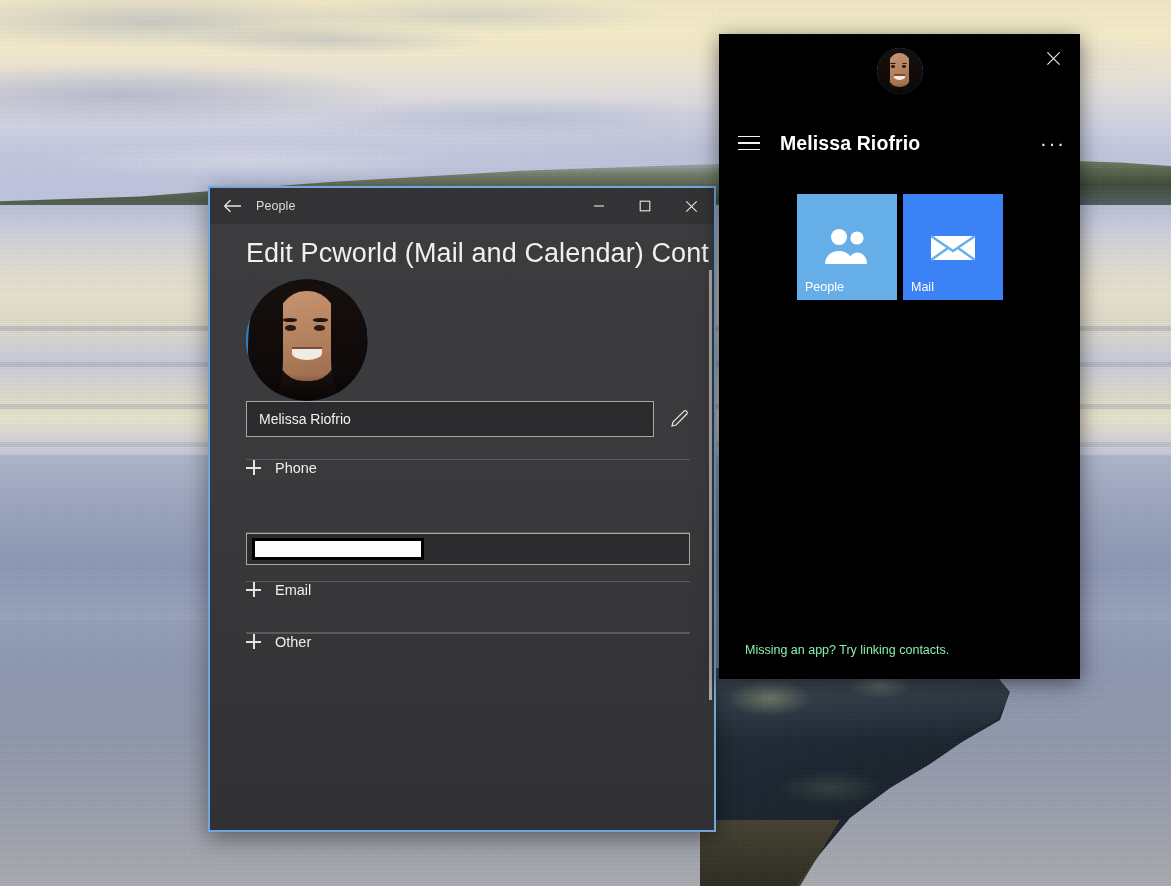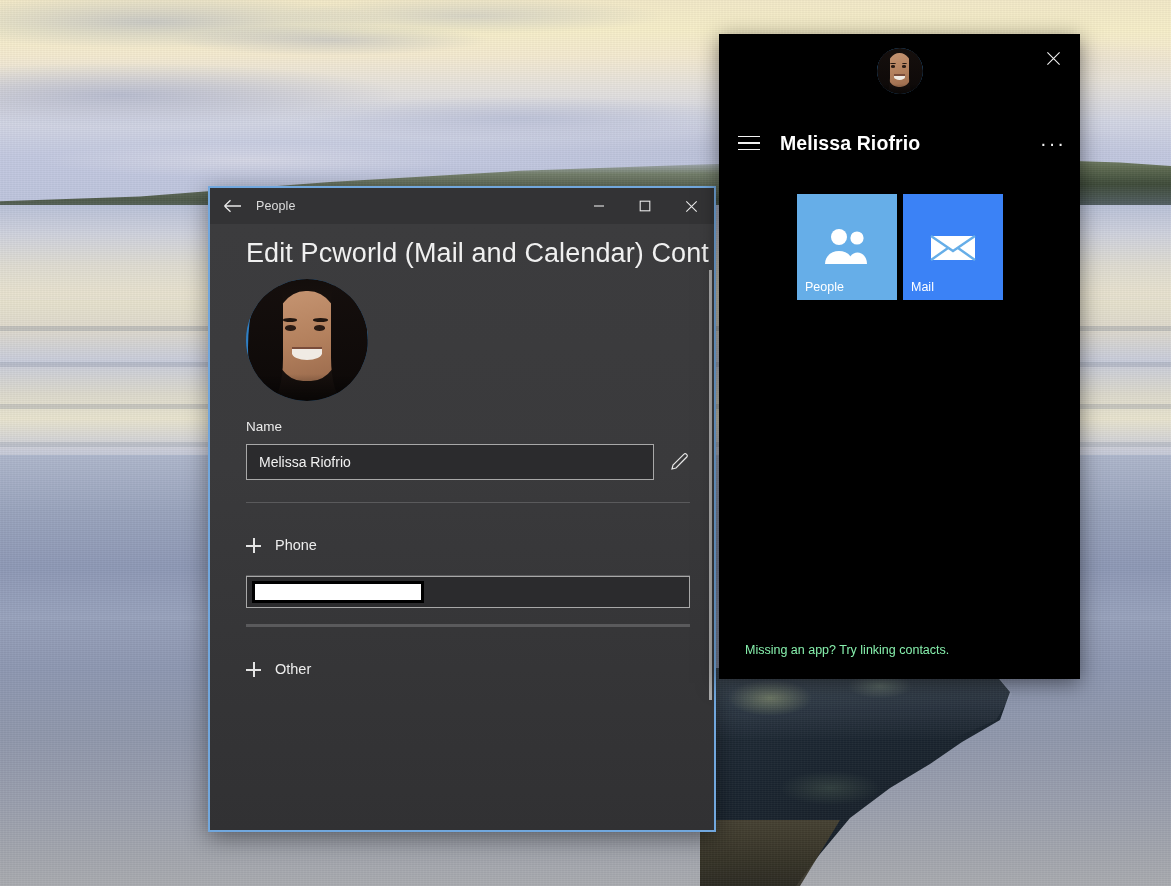--- a/index.html
+++ b/index.html
@@ -135,21 +135,21 @@
   .field-label{color:#eaeaea;font-size:13.5px;margin:18px 0 10px 0;}
   .name-row{display:flex;align-items:center;gap:14px;}
   .text-input{
     flex:1;height:36px;border:1px solid #a8a8a8;background:#2b2b2d;
     color:#f2f2f2;font-size:14px;display:flex;align-items:center;
     padding:0 12px;box-sizing:border-box;
   }
   .pencil{width:22px;height:22px;flex:0 0 auto;color:#e6e6e6;}
   .divider{height:1px;background:#5a5a5c;margin:22px 0 0 0;}
   .add-row{
-    display:flex;align-items:flex-end;gap:14px;height:50px;color:#ededed;font-size:14.5px;
+    display:flex;align-items:flex-start;gap:14px;height:50px;color:#ededed;font-size:14.5px;
   }
   .plus{
     width:15px;height:15px;position:relative;flex:0 0 auto;
   }
   .plus:before,.plus:after{content:"";position:absolute;background:#e4e4e4;}
   .plus:before{left:0;right:0;top:7px;height:1.6px;}
   .plus:after{top:0;bottom:0;left:7px;width:1.6px;}
   .email-head{display:flex;align-items:center;gap:8px;color:#ededed;font-size:13.5px;margin:20px 0 10px 0;}
   .chev{width:14px;height:9px;color:#e0e0e0;}
   .email-input{
@@ -297,21 +297,20 @@
           <div class="brow r"></div>
         <div class="eye l"></div>
           <div class="eye r"></div>
         <div class="smile"></div>
           <div class="shadow"></div>
       </div>
     </div>
 
     <div class="form-area">
 
-      <div class="field-label">Name</div>
       <div class="name-row">
         <div class="text-input">Melissa Riofrio</div>
         <div class="pencil">
           <svg width="22" height="22" viewBox="0 0 22 22" fill="none" stroke="#e6e6e6" stroke-width="1.2">
             <path d="M4 18l1-4L16 3.2a1.6 1.6 0 012.3 0l.5.5a1.6 1.6 0 010 2.3L8 17l-4 1z"></path>
           </svg>
         </div>
       </div>
 
       <div class="divider"></div>
@@ -319,20 +318,24 @@
         <span class="plus"></span>
         <span>Phone</span>
       </div>
       <div class="divider"></div>
 
       <div class="email-input">
         <div class="redaction"></div>
       </div>
 
       <div class="divider" style="margin-top:16px;"></div>
+      <div class="add-row">
+        <span class="plus"></span>
+        <span>Email</span>
+      </div>
       <div class="divider" style="margin-top:0;"></div>
       <div class="divider" style="margin-top:0;"></div>
       <div class="add-row">
         <span class="plus"></span>
         <span>Other</span>
       </div>
 
     </div>
 
     <div class="scrollbar"></div>

